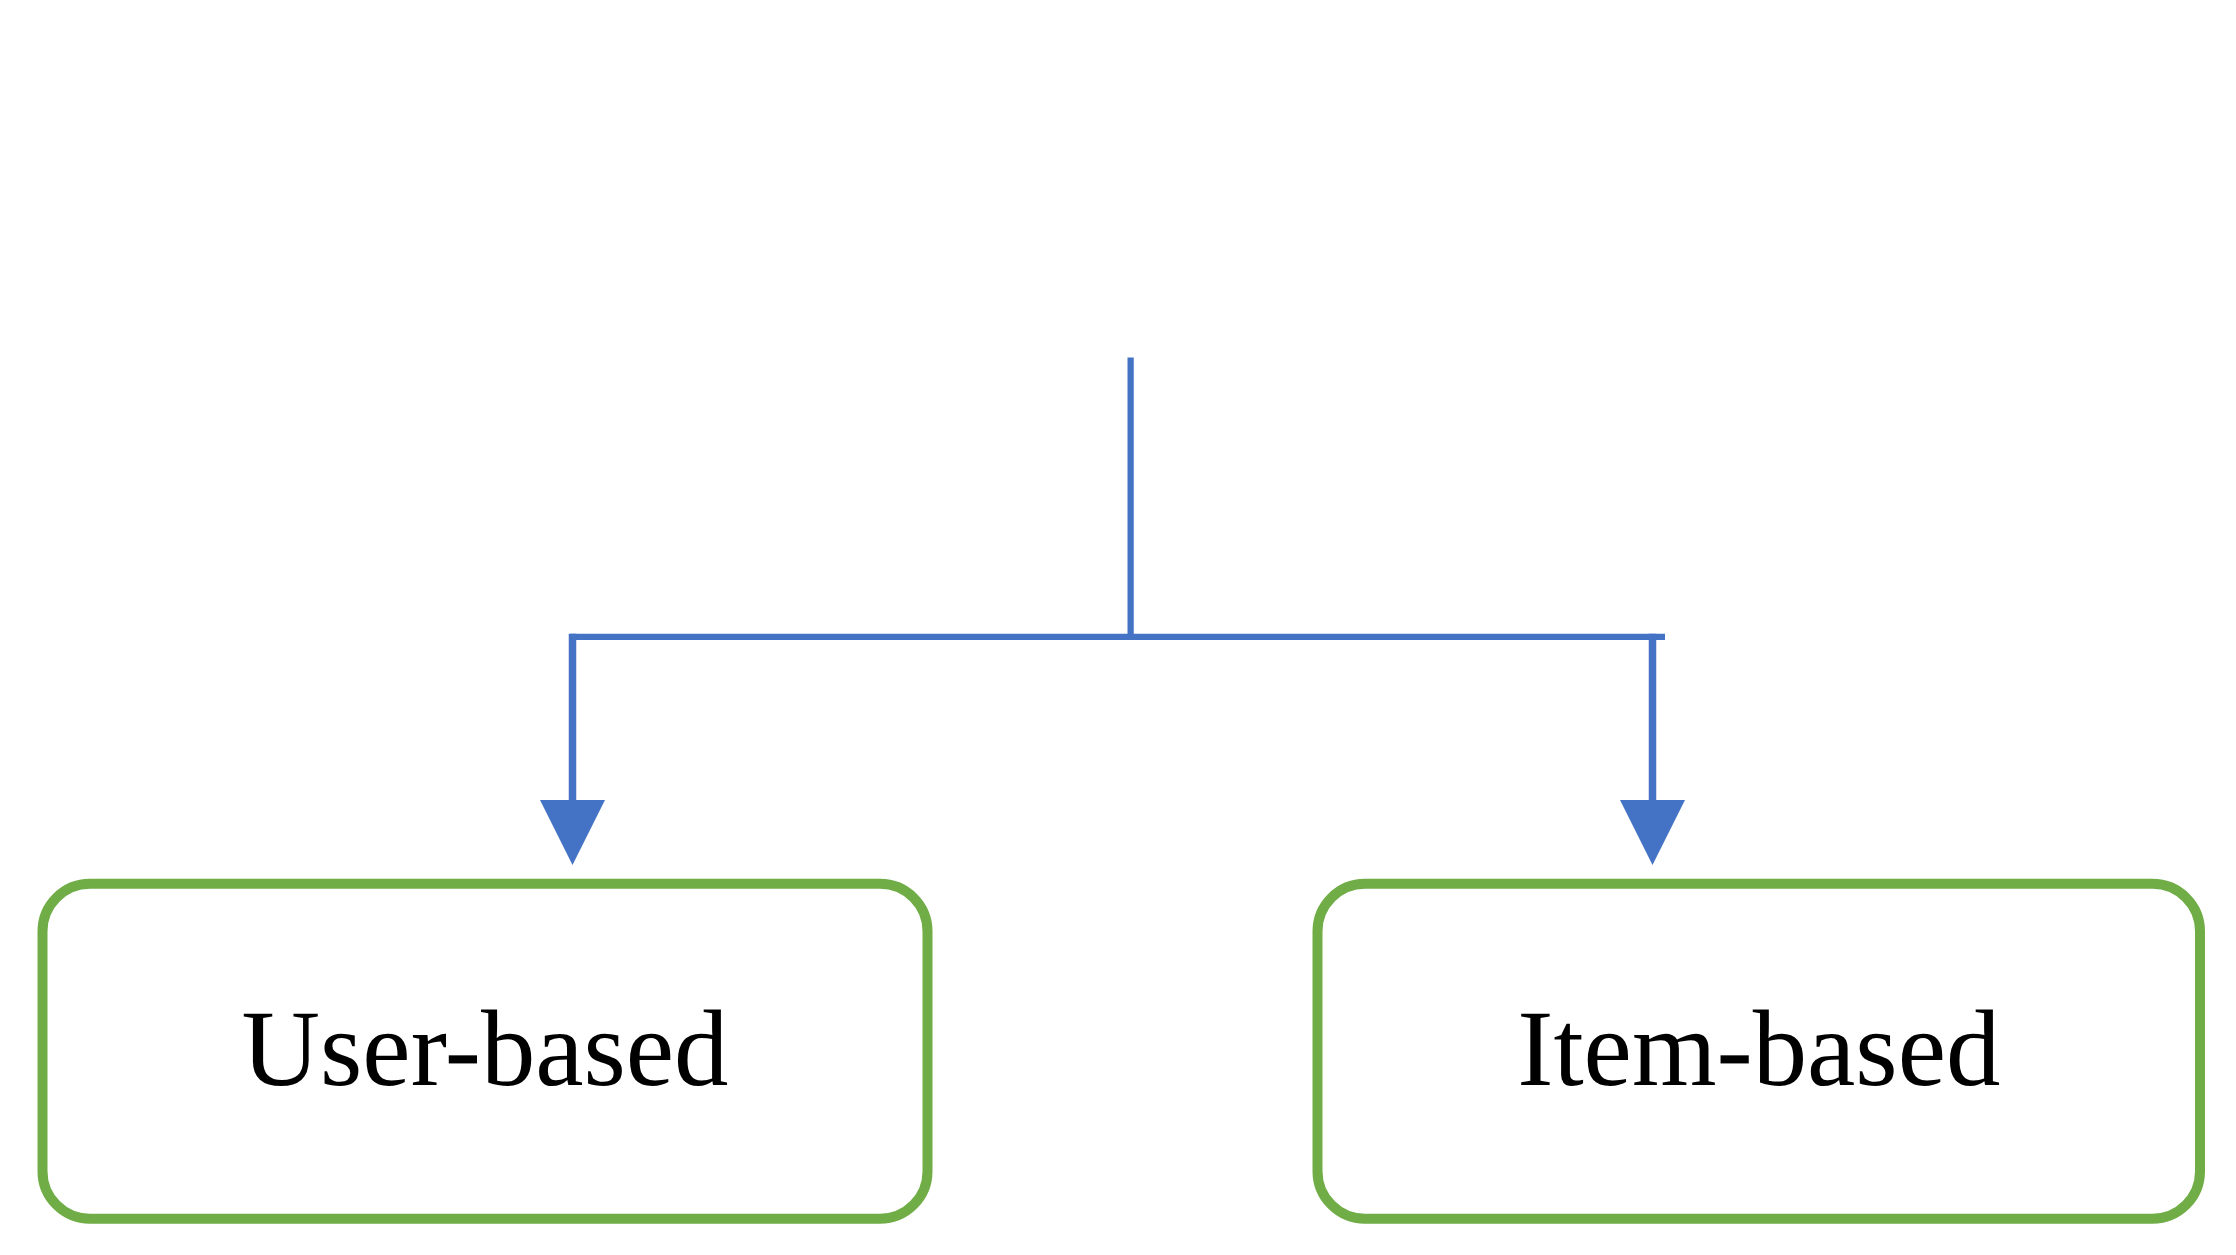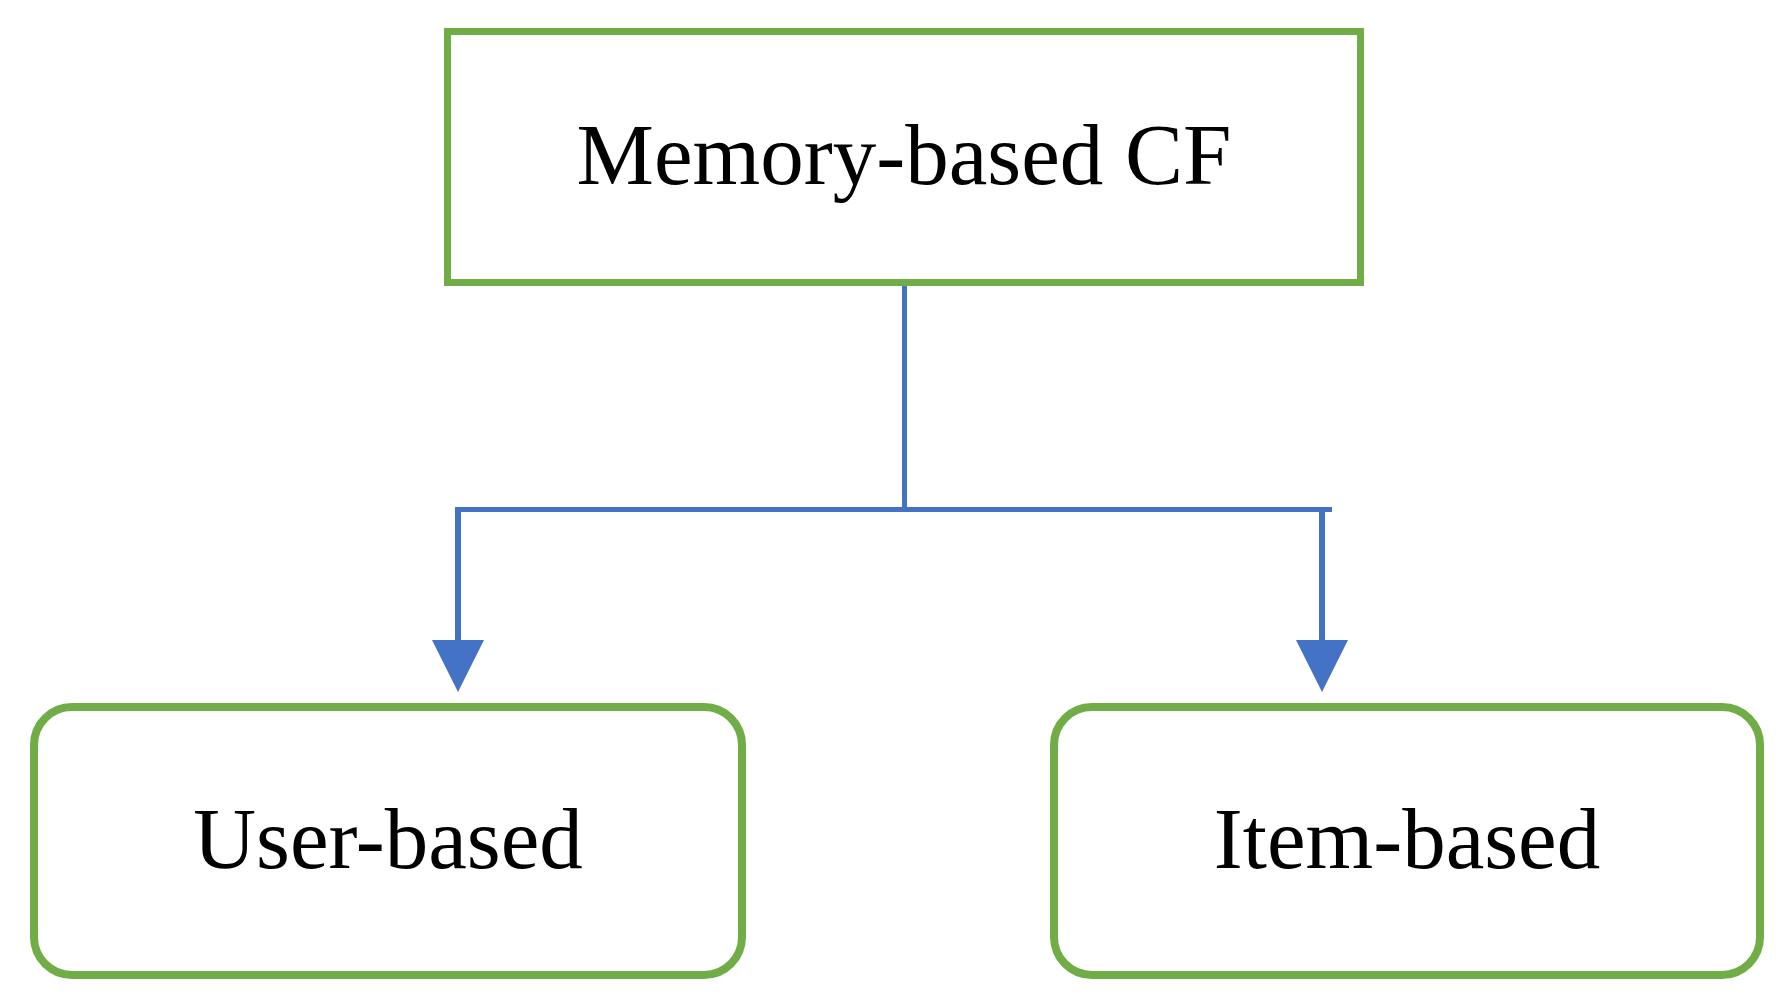--- a/index.html
+++ b/index.html
@@ -66,23 +66,20 @@
     border-top: 52px solid var(--connector);
   }
   .arrowhead-left  { left: 432px;  top: 640px; }
   .arrowhead-right { left: 1296px; top: 640px; }
 </style>
 </head>
 <body>
 
 <div class="canvas">
 
-  <div class="node node-root">
-    <span class="node-label">Memory-based CF</span>
-  </div>
 
   <div class="conn conn-stem"></div>
   <div class="conn conn-rail"></div>
   <div class="conn conn-drop-left"></div>
   <div class="conn conn-drop-right"></div>
   <div class="arrowhead arrowhead-left"></div>
   <div class="arrowhead arrowhead-right"></div>
 
   <div class="node node-child node-user">
     <span class="node-label">User-based</span>

